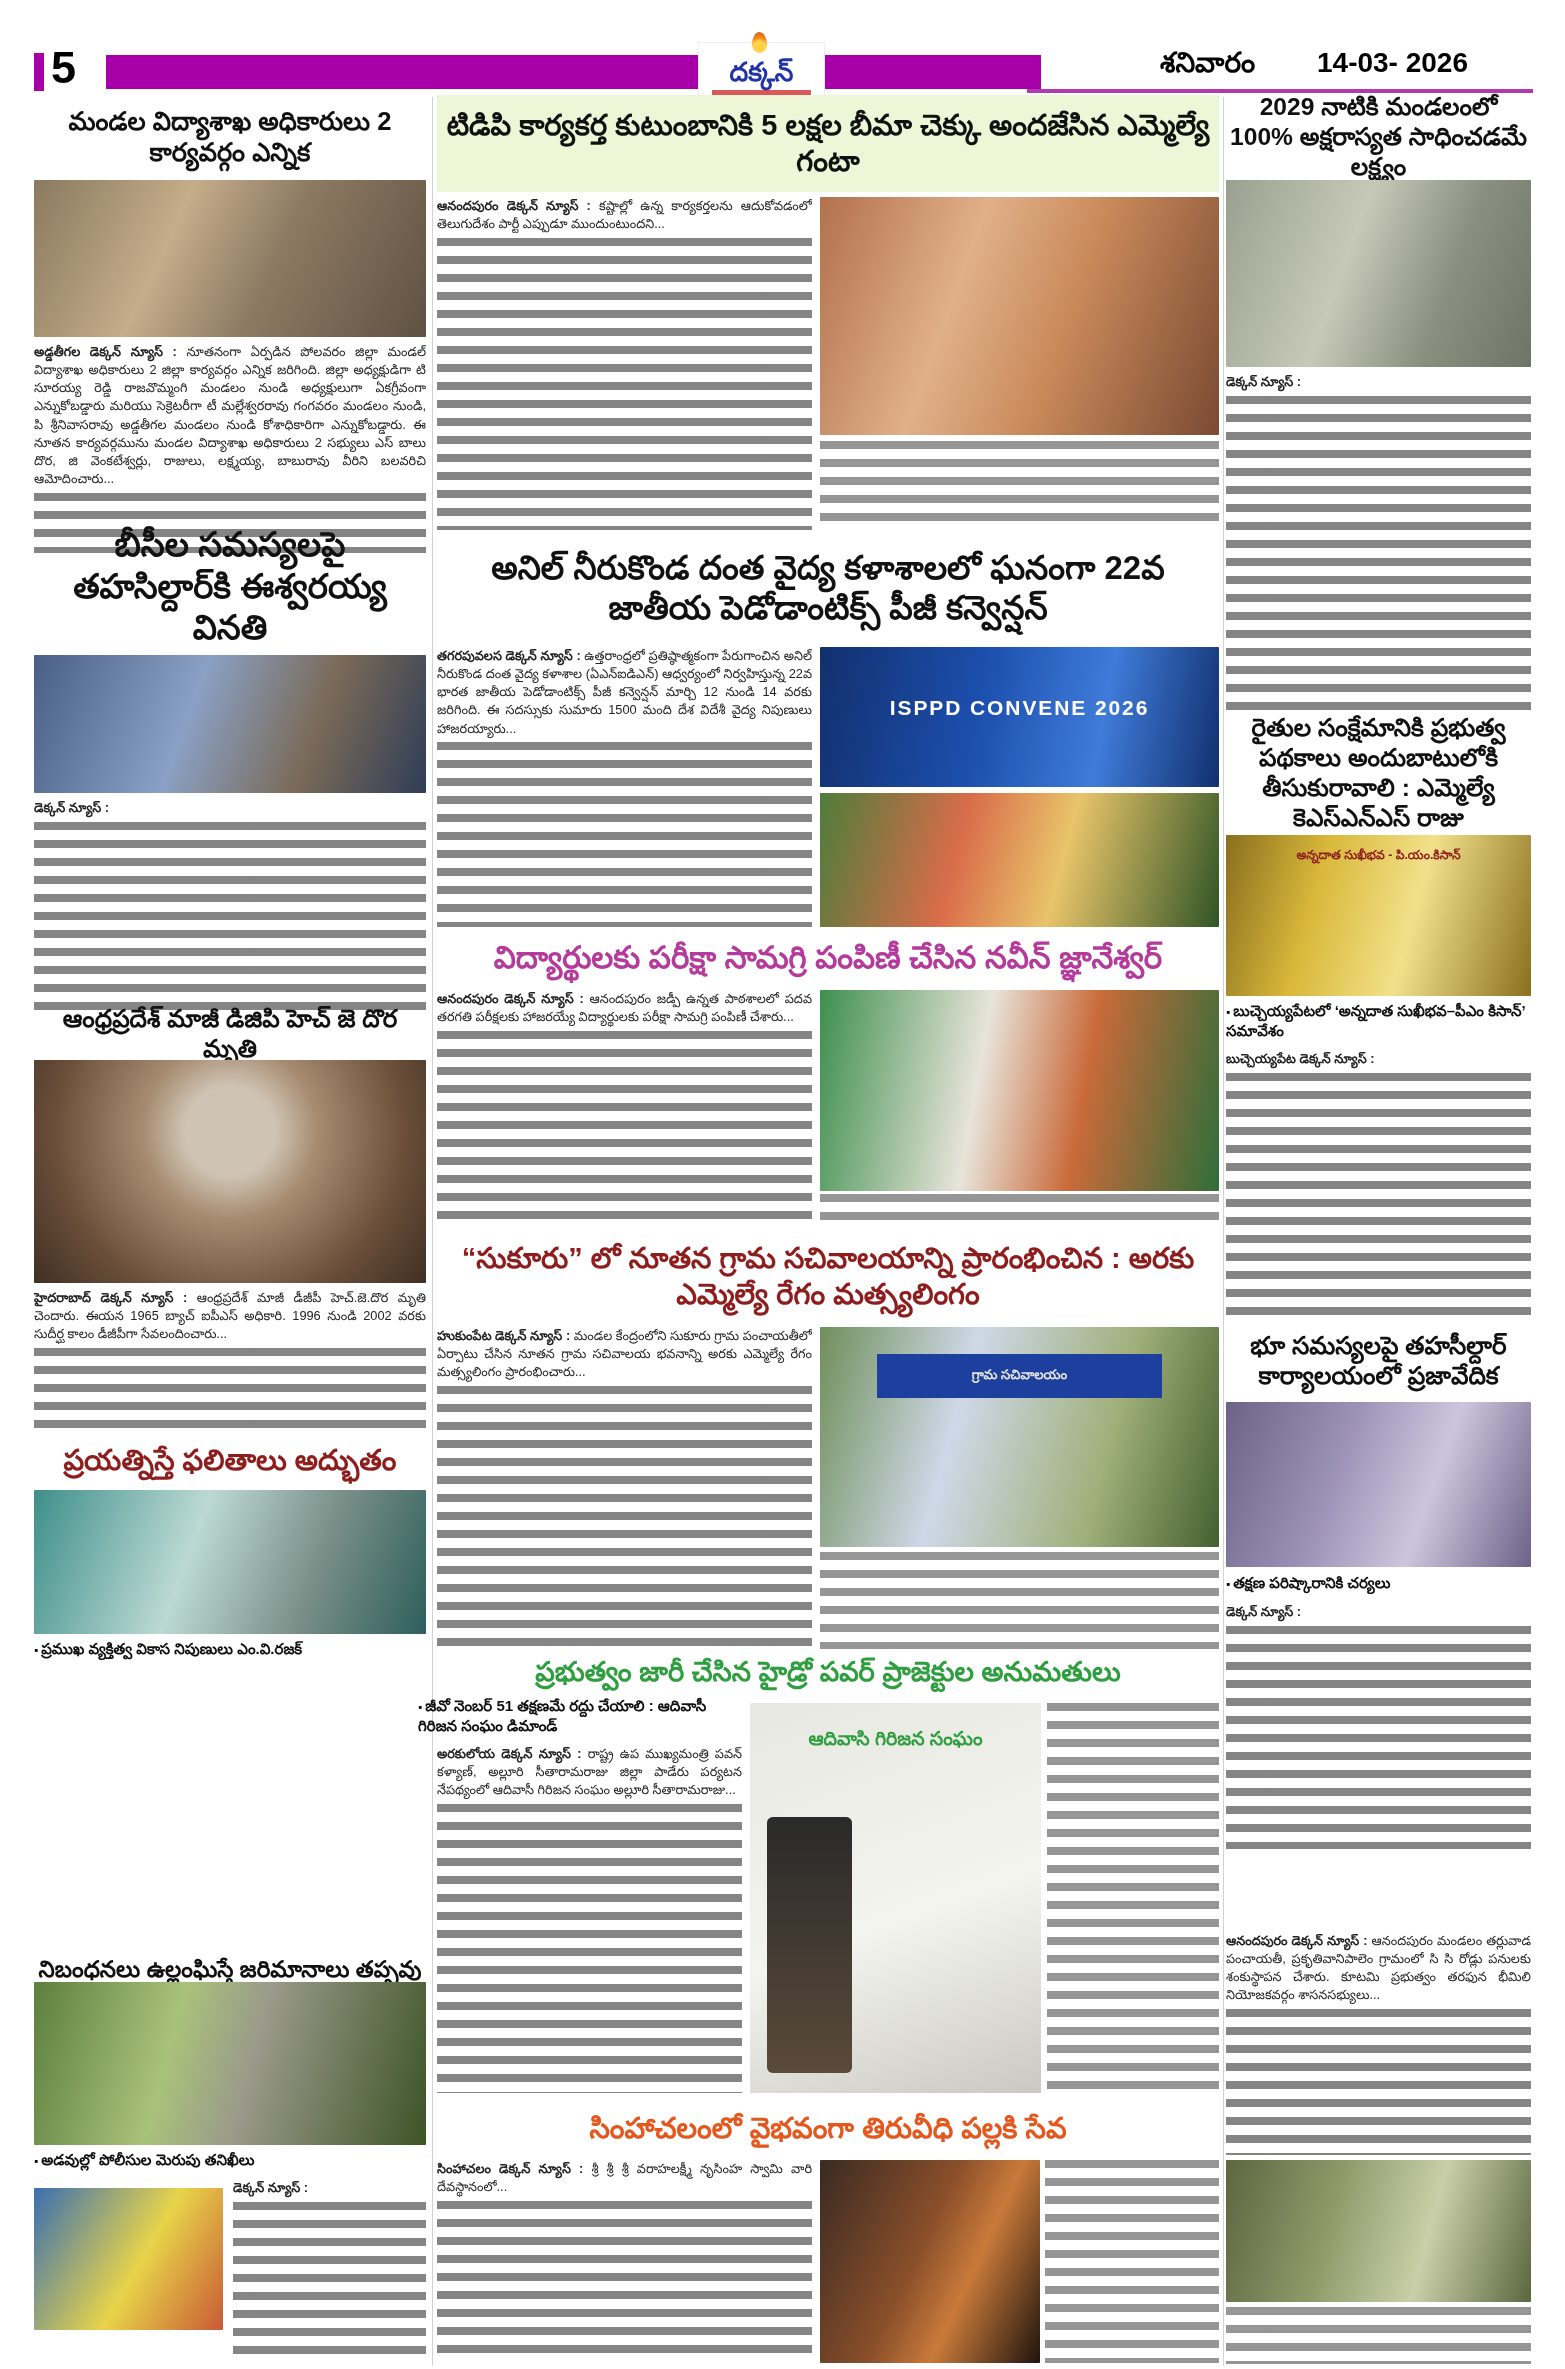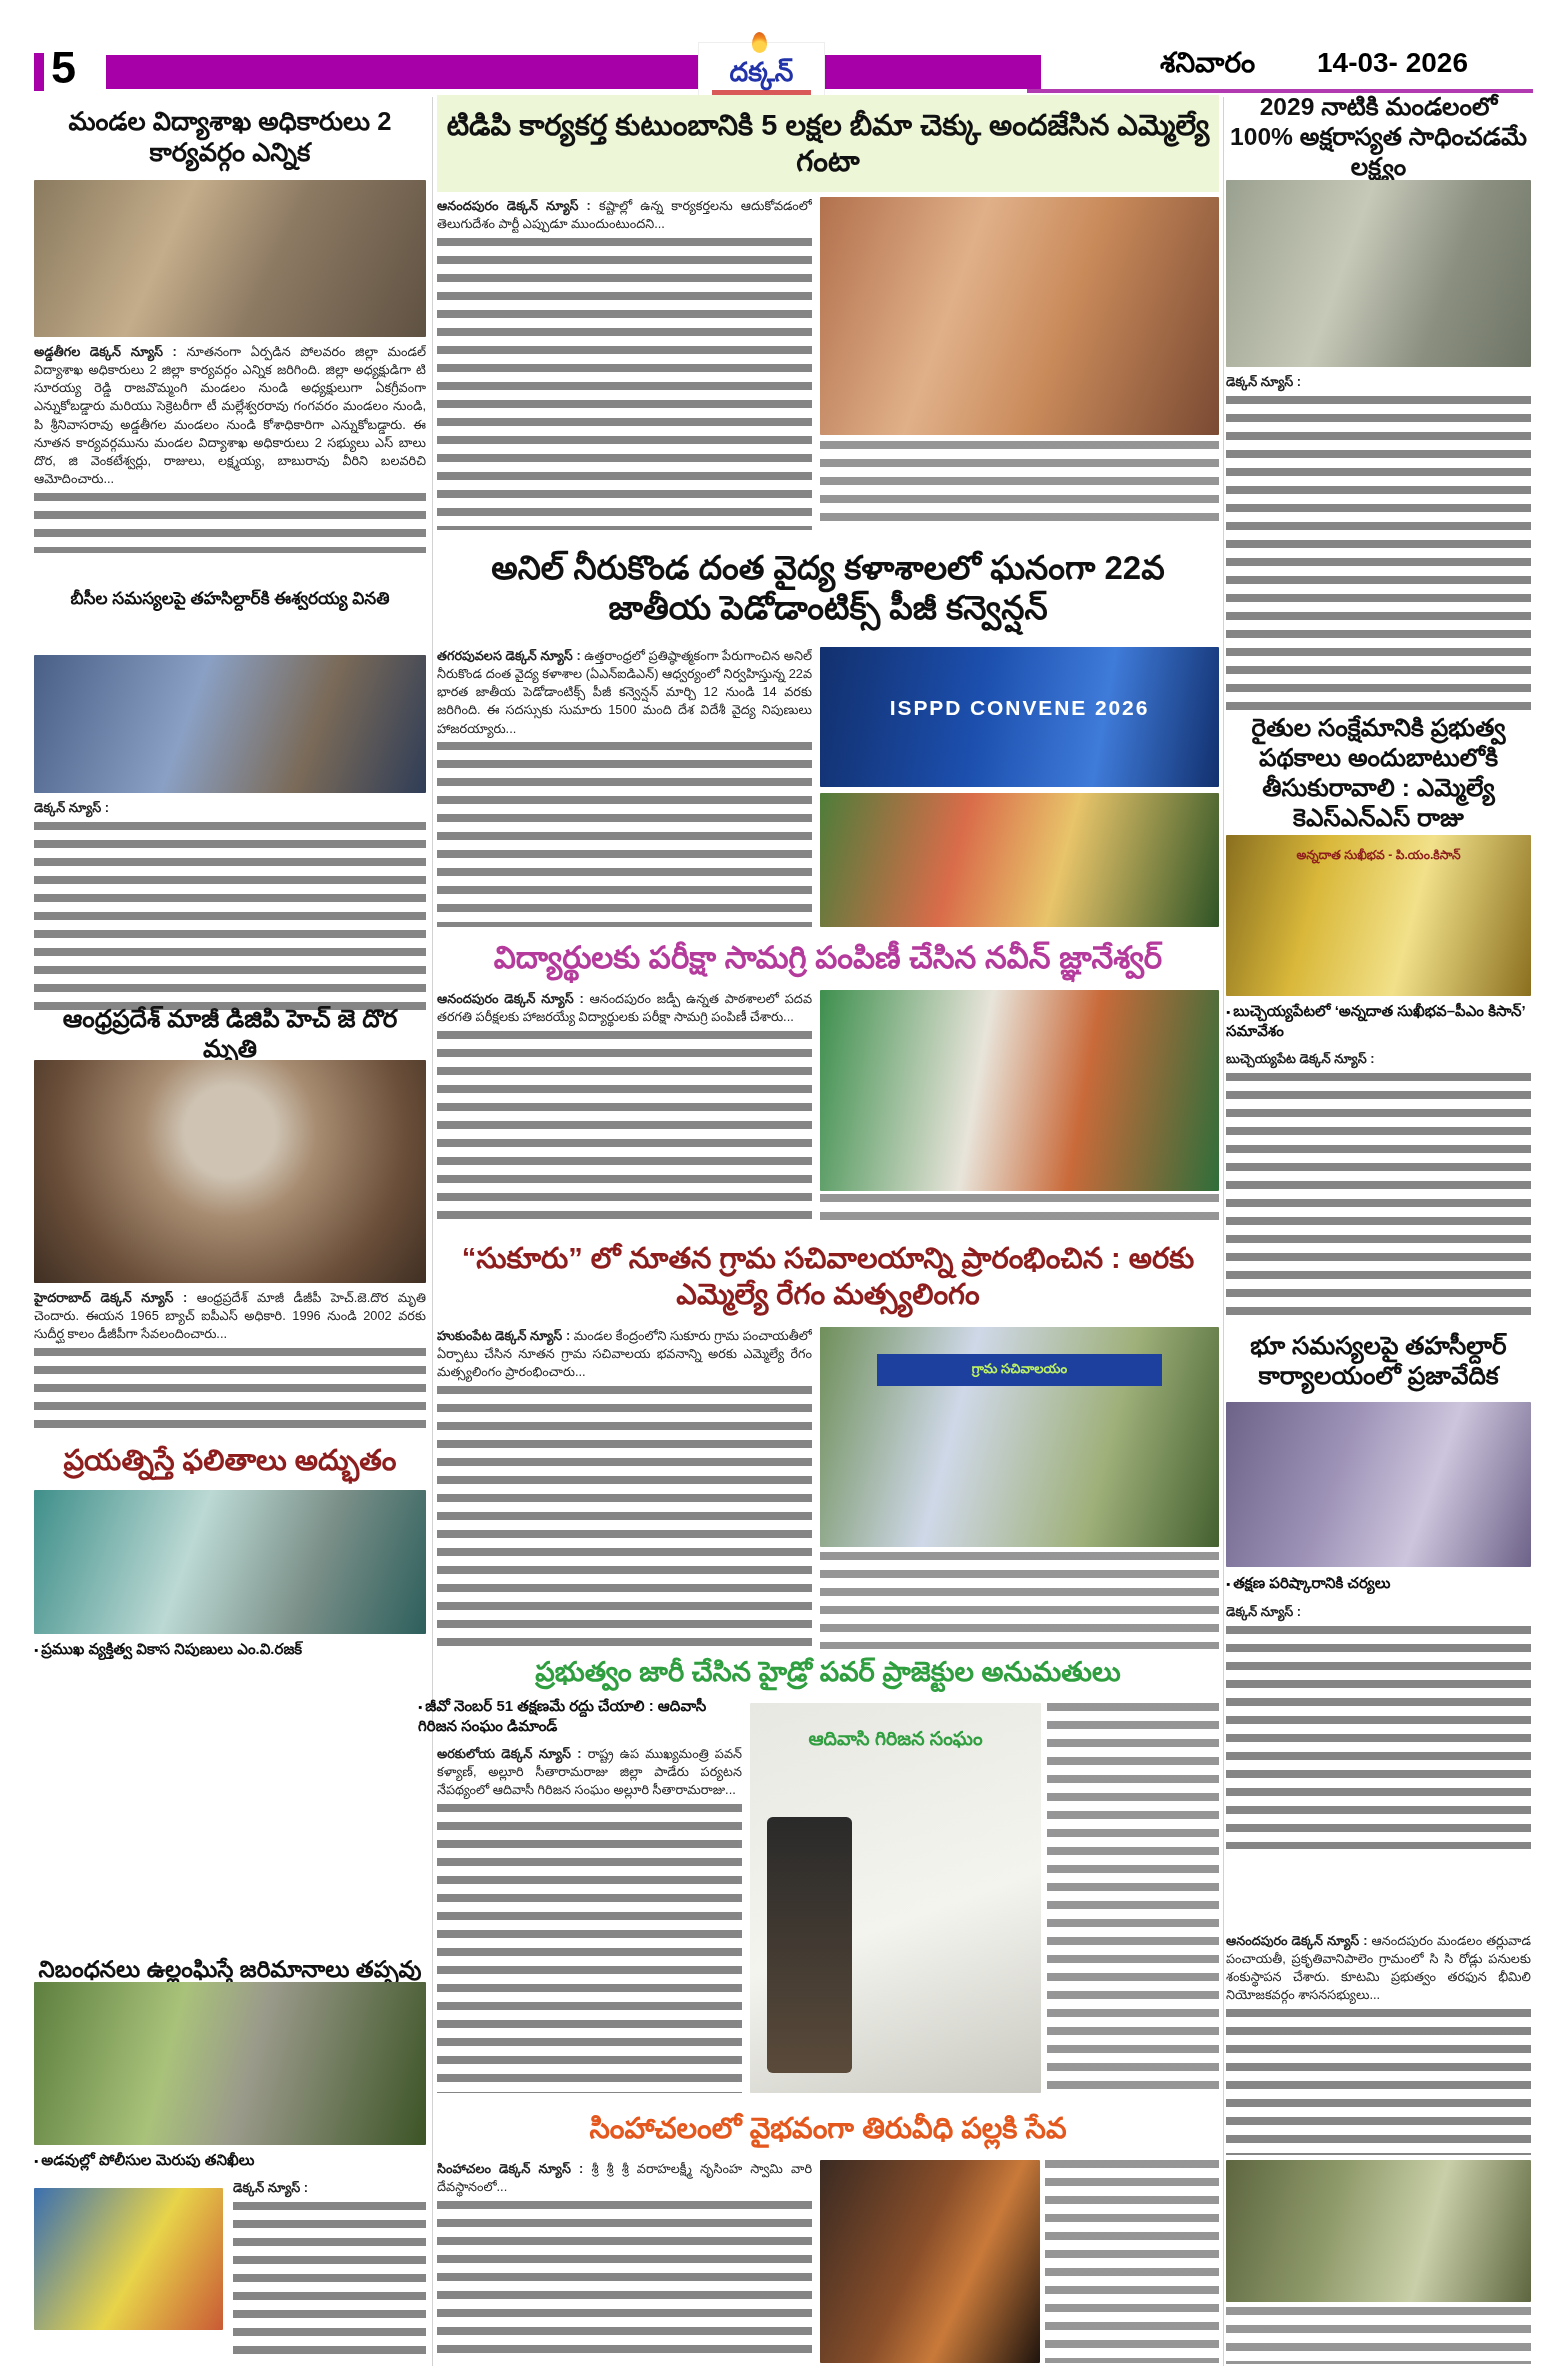--- a/index.html
+++ b/index.html
@@ -57,21 +57,21 @@
 
   <div class="hl" style="left:34px;top:100px;width:392px;height:74px;font-size:25.6px">
       <span>మండల విద్యాశాఖ అధికారులు 2 కార్యవర్గం ఎన్నిక</span>
     </div>
   <div class="ph" style="left:34px;top:180px;width:392px;height:157px;background:linear-gradient(115deg,#8a7a5f 0%,#c4ad8a 35%,#8d7a63 60%,#5f5142 100%)"></div>
   <div class="bb" style="left:34px;top:343px;width:392px;height:210px">
     <p><span class="dl">అడ్డతీగల డెక్కన్ న్యూస్ :</span> <span>నూతనంగా ఏర్పడిన పోలవరం జిల్లా మండల్ విద్యాశాఖ అధికారులు 2 జిల్లా కార్యవర్గం ఎన్నిక జరిగింది. జిల్లా అధ్యక్షుడిగా టి సూరయ్య రెడ్డి రాజవొమ్మంగి మండలం నుండి అధ్యక్షులుగా ఏకగ్రీవంగా ఎన్నుకోబడ్డారు మరియు సెక్రెటరీగా టీ మల్లేశ్వరరావు గంగవరం మండలం నుండి, పి శ్రీనివాసరావు అడ్డతీగల మండలం నుండి కోశాధికారిగా ఎన్నుకోబడ్డారు. ఈ నూతన కార్యవర్గమును మండల విద్యాశాఖ అధికారులు 2 సభ్యులు ఎస్ బాలు దొర, జి వెంకటేశ్వర్లు, రాజులు, లక్ష్మయ్య, బాబురావు వీరిని బలవరిచి ఆమోదించారు...</span></p>
     <div class="greek"></div>
   </div>
 
-  <div class="hl" style="left:34px;top:553px;width:392px;height:93px;font-size:17px">
+  <div class="hl" style="left:34px;top:540px;width:392px;height:93px;font-size:34px">
       <span>బీసీల సమస్యలపై తహసిల్దార్‌కి ఈశ్వరయ్య వినతి</span>
     </div>
   <div class="ph" style="left:34px;top:655px;width:392px;height:138px;background:linear-gradient(110deg,#4a5f86 0%,#8aa0c4 40%,#7a6a58 70%,#2f3d57 100%)"></div>
   <div class="bb" style="left:34px;top:799px;width:392px;height:212px">
     <p><span class="dl">డెక్కన్ న్యూస్ :</span></p>
     <div class="greek"></div>
   </div>
 
   <div class="hl" style="left:34px;top:1014px;width:392px;height:40px;font-size:24.6px">
       <span>ఆంధ్రప్రదేశ్ మాజీ డిజిపి హెచ్ జె దొర మృతి</span>
@@ -132,21 +132,21 @@
   <div class="greekbox" style="left:820px;top:1194px;width:399px;height:32px"></div>
 
   <div class="hl" style="left:437px;top:1232px;width:782px;height:89px;font-size:29px;color:#8e1d1d">
       <span>“సుకూరు” లో నూతన గ్రామ సచివాలయాన్ని ప్రారంభించిన : అరకు ఎమ్మెల్యే రేగం మత్స్యలింగం</span>
     </div>
   <div class="bb" style="left:437px;top:1327px;width:375px;height:322px">
     <p><span class="dl">హుకుంపేట డెక్కన్ న్యూస్ :</span> <span>మండల కేంద్రంలోని సుకూరు గ్రామ పంచాయతీలో ఏర్పాటు చేసిన నూతన గ్రామ సచివాలయ భవనాన్ని అరకు ఎమ్మెల్యే రేగం మత్స్యలింగం ప్రారంభించారు...</span></p>
     <div class="greek"></div>
   </div>
   <div class="ph" style="left:820px;top:1327px;width:399px;height:220px;background:linear-gradient(105deg,#6f8f5a 0%,#cfd8e8 35%,#9fb07a 70%,#44602f 100%)">
-    <span class="lbl" style="top:26.5px;left:57px;right:57px;background:#1d3f9e;color:#bef264;font-size:13.2px;padding:7px 0">గ్రామ సచివాలయం</span>
+    <span class="lbl" style="top:26.5px;left:57px;right:57px;background:#1d3f9e;color:#e5e5e5;font-size:13.2px;padding:13px 0">గ్రామ సచివాలయం</span>
   </div>
   <div class="greekbox" style="left:820px;top:1552px;width:399px;height:97px"></div>
 
   <div class="hl" style="left:437px;top:1652px;width:782px;height:40px;font-size:27.4px;color:#2f9e3f">
       <span>ప్రభుత్వం జారీ చేసిన హైడ్రో పవర్ ప్రాజెక్టుల అనుమతులు</span>
     </div>
   <div class="sub" style="left:418px;top:1696px;width:305px">జీవో నెంబర్ 51 తక్షణమే రద్దు చేయాలి : ఆదివాసీ గిరిజన సంఘం డిమాండ్</div>
   <div class="bb" style="left:437px;top:1745px;width:305px;height:348px">
     <p><span class="dl">అరకులోయ డెక్కన్ న్యూస్ :</span> <span>రాష్ట్ర ఉప ముఖ్యమంత్రి పవన్ కళ్యాణ్, అల్లూరి సీతారామరాజు జిల్లా పాడేరు పర్యటన నేపథ్యంలో ఆదివాసీ గిరిజన సంఘం అల్లూరి సీతారామరాజు...</span></p>
     <div class="greek"></div>

